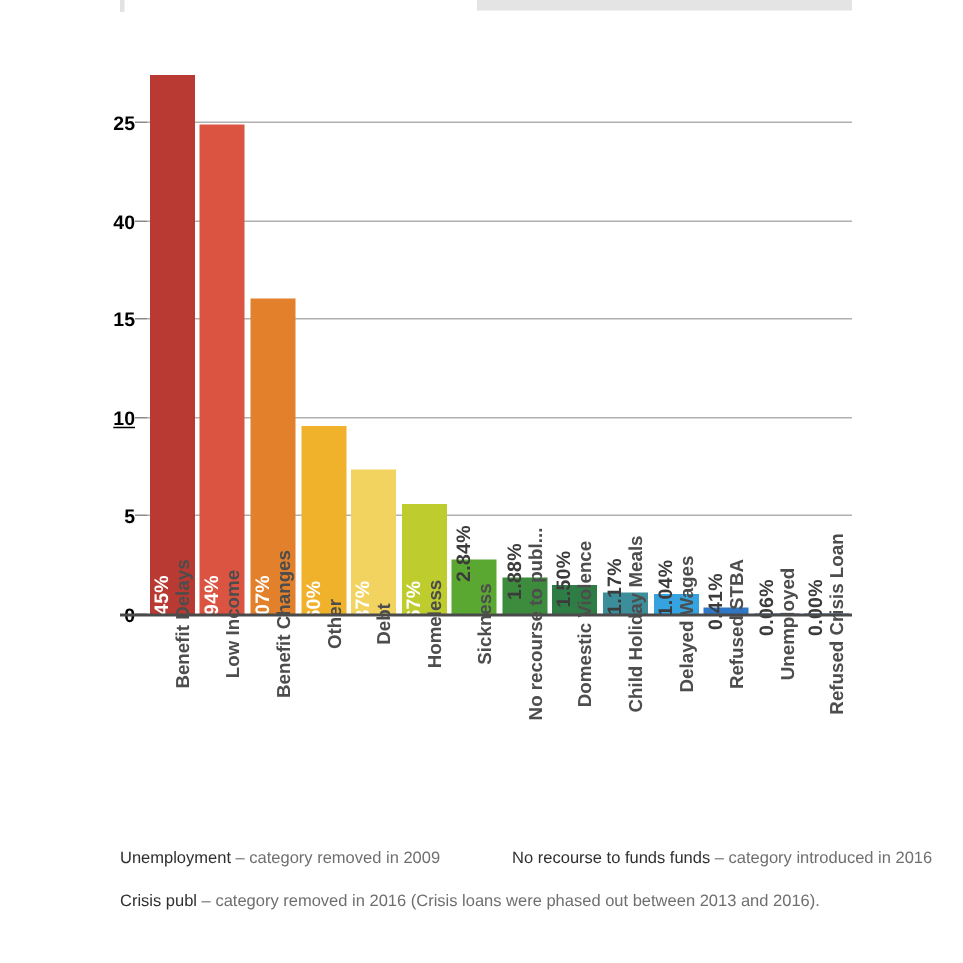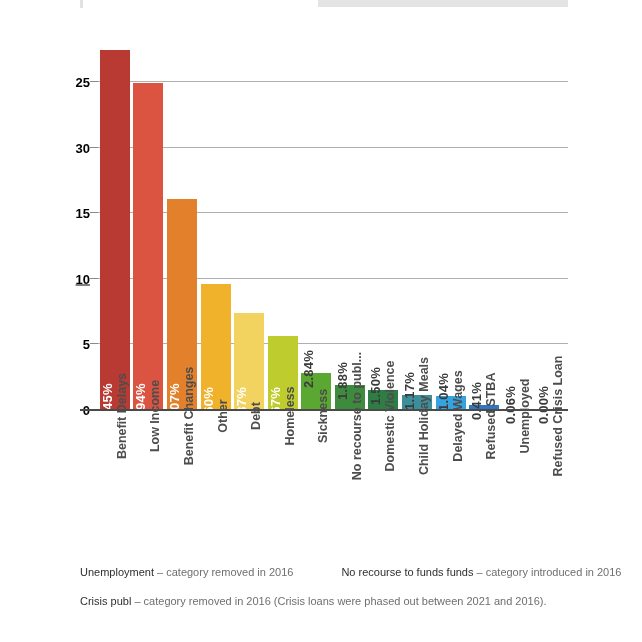--- a/index.html
+++ b/index.html
@@ -187,21 +187,21 @@
     <div id="yticks">
         <div class="ystub" style="bottom: 0px;"></div>
         <div class="ytick" style="bottom: 0px; transform: translateY(50%);">0</div>
         <div class="ystub" style="bottom: 65.5738px;"></div>
         <div class="ytick" style="bottom: 65.5738px; transform: translateY(50%);">5</div>
         <div class="ystub" style="bottom: 131.148px;"></div>
         <div class="ytick" style="bottom: 131.148px; transform: translateY(50%); text-decoration: underline;">10</div>
         <div class="ystub" style="bottom: 196.721px;"></div>
         <div class="ytick" style="bottom: 196.721px; transform: translateY(50%); margin-left: 36px;">15</div>
         <div class="ystub" style="bottom: 262.295px;"></div>
-        <div class="ytick" style="bottom: 262.295px; transform: translateY(50%);">30</div>
+        <div class="ytick" style="bottom: 262.295px; transform: translateY(50%);">40</div>
         <div class="ystub" style="bottom: 327.869px;"></div>
         <div class="ytick" style="bottom: 327.869px; transform: translateY(50%);">25</div>
       </div>
     <div class="bars" id="bars">
         <div class="bar-slot">
           <div class="bar" title="Benefit Delays 27.45%" style="height: 360px; background: rgb(185, 58, 50);">
             <div class="bar-value inside">27.45%</div>
           </div>
         </div>
         <div class="bar-slot">
@@ -312,15 +312,15 @@
       <div class="xlabel-slot">
         <div class="xlabel">Unemployed</div>
       </div>
       <div class="xlabel-slot">
         <div class="xlabel">Refused Crisis Loan</div>
       </div>
     </div>
 </div>
 
 <div id="footnotes">
-    <div class="fn-row"><span class="fn-item"><span class="fn-term">Unemployment</span><span class="fn-text"> – category removed in 2016</span></span><span class="fn-item"><span class="fn-term">No recourse to funds funds</span><span class="fn-text"> – category introduced in 2016</span></span></div>
-    <div class="fn-row"><span class="fn-item"><span class="fn-term">Crisis publ</span><span class="fn-text"> – category removed in 2016 (Crisis loans were phased out between 2021 and 2016).</span></span></div>
+    <div class="fn-row"><span class="fn-item"><span class="fn-term">Unemployment</span><span class="fn-text"> – category removed in 2009</span></span><span class="fn-item"><span class="fn-term">No recourse to funds funds</span><span class="fn-text"> – category introduced in 2016</span></span></div>
+    <div class="fn-row"><span class="fn-item"><span class="fn-term">Crisis publ</span><span class="fn-text"> – category removed in 2016 (Crisis loans were phased out between 2013 and 2016).</span></span></div>
   </div>
 
 </body></html>

